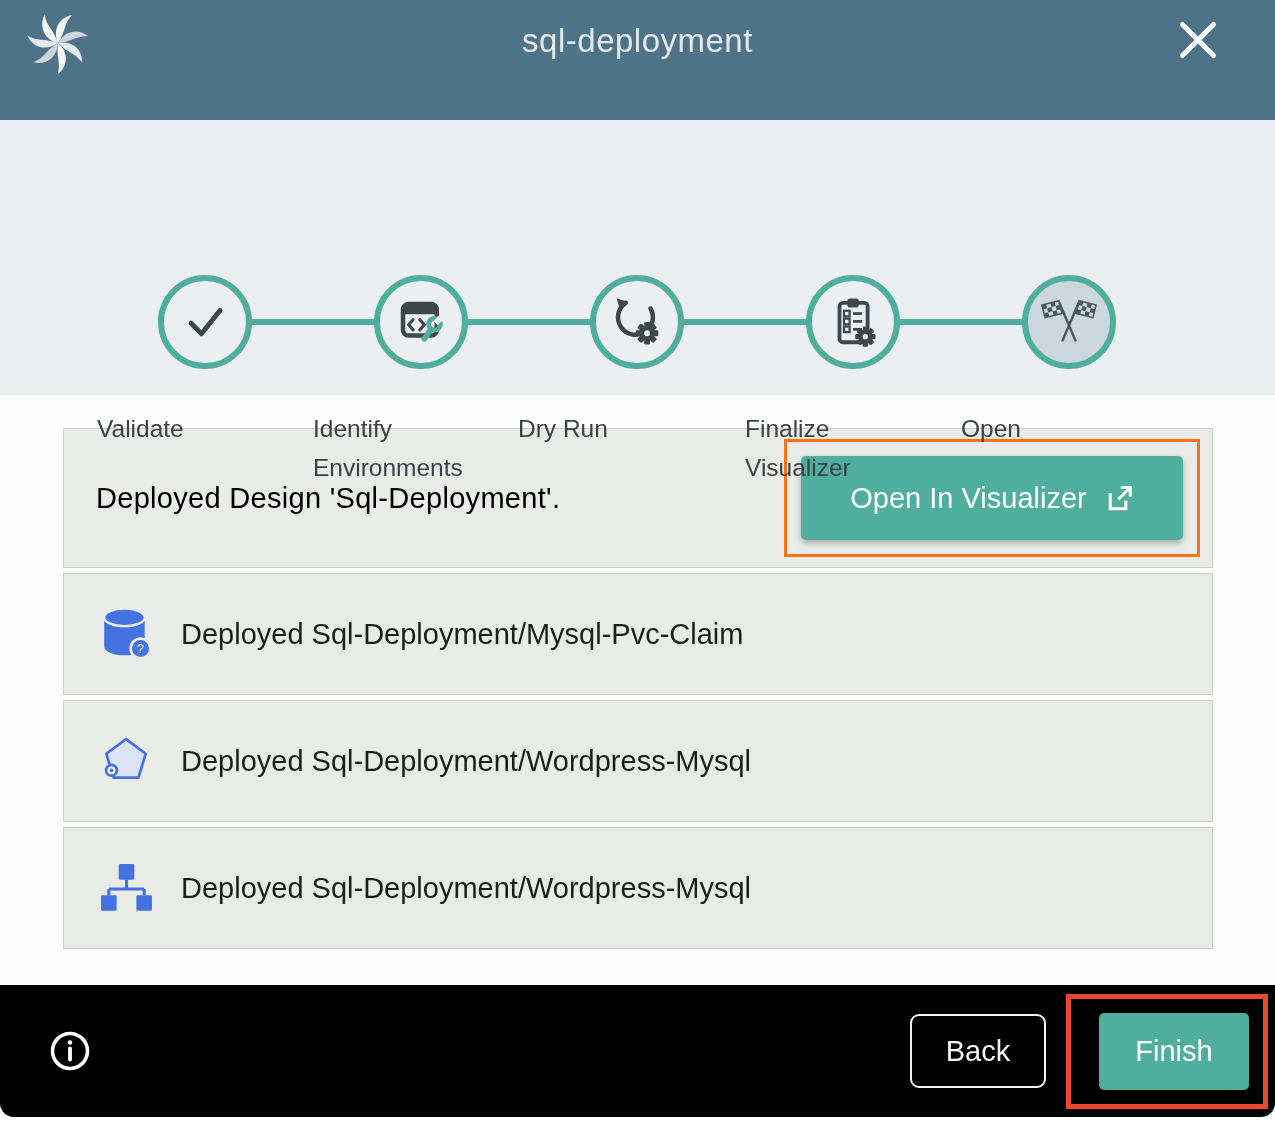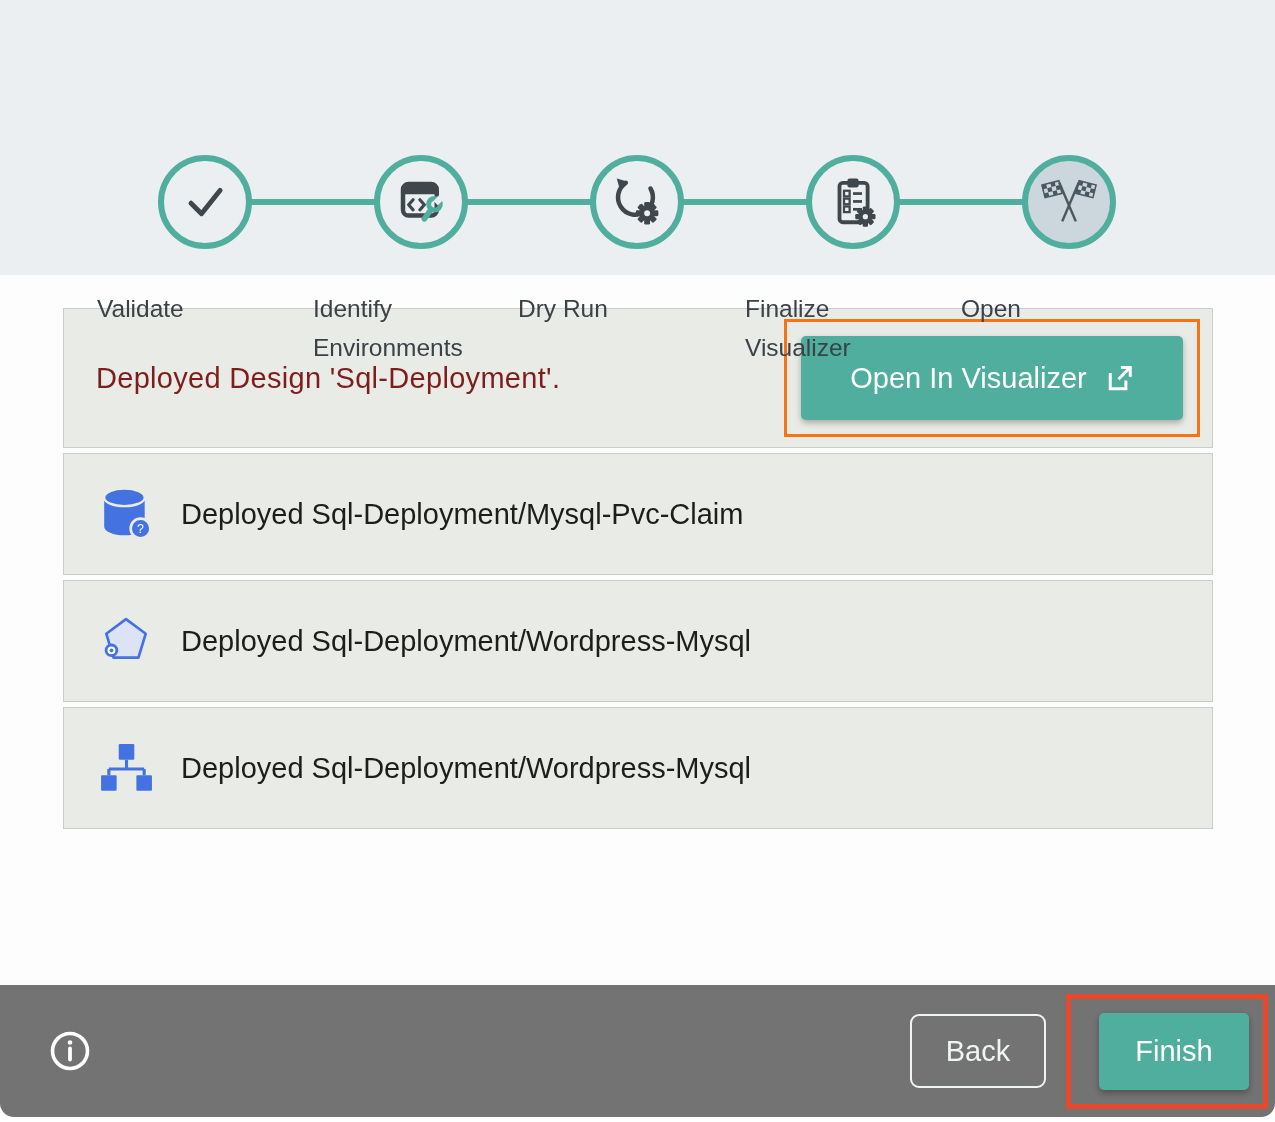--- a/index.html
+++ b/index.html
@@ -19,42 +19,62 @@
                  border:6px solid #4FAE9D; background:#ECEFF1; display:flex; align-items:center; justify-content:center; }
   .step-circle.active { background:#CCD7DD; }
   .step-label { position:absolute; top:289px; width:216px; text-align:left; font-size:24.5px; color:#3A4147; line-height:39px; }
 
   
   .content { background:#FDFDFE; flex:1 1 auto; padding:33px 0 36px 63px; }
   .card { width:1150px; background:#E9ECE6; border:1px solid #C9CEC7; display:flex; align-items:center; }
   .card-summary { height:140px; margin-bottom:5px; }
   .card-item { height:122px; margin-bottom:5px; }
   .card-item:last-child { margin-bottom:0; }
-  .summary-text { margin-left:32px; font-size:29px; color:#7f1d1d; letter-spacing:.3px; }
+  .summary-text { margin-left:32px; font-size:29px; color:#000000; letter-spacing:.3px; }
   .annotation { border:3px solid #f97316; padding:14px; margin-left:auto; margin-right:12px; }
   .viz-btn { width:382px; height:84px; background:#4FAE9D; border:none; border-radius:5px; color:#FFFFFF;
              font-size:29px; font-family:"Liberation Sans", sans-serif; display:flex; align-items:center; justify-content:center;
              gap:17px; box-shadow:0 3px 6px rgba(0,0,0,.28); cursor:pointer; }
   .item-icon { width:54px; height:60px; margin-left:35px; flex:0 0 auto; }
   .item-text { margin-left:28px; font-size:29px; color:#1B1E1B; }
 
   
-  .footer { height:132px; background:#737373; display:flex; align-items:center; padding:0 7px 0 48px; flex:0 0 auto;justify-content:center; }
+  .footer { height:132px; background:#000000; display:flex; align-items:center; padding:0 7px 0 48px; flex:0 0 auto;justify-content:center; }
   .info-btn { width:44px; height:44px; background:none; border:none; cursor:pointer; }
   .back-btn { margin-left:auto; width:136px; height:74px; background:transparent; border:2.5px solid #F1F4F5; border-radius:9px;
               color:#F1F4F5; font-size:29px; font-family:"Liberation Sans", sans-serif; cursor:pointer; }
   .finish-annotation { border:5px solid #E8492C; padding:14px; margin-left:20px; }
   .finish-btn { width:150px; height:77px; background:#4FAE9D; border:none; border-radius:5px; color:#FFFFFF; font-size:29px;
                 font-family:"Liberation Sans", sans-serif; box-shadow:0 3px 6px rgba(0,0,0,.3); cursor:pointer;margin-left:14px; }
 </style>
 </head>
 <body>
 
 <div class="dialog">
 
+  <div class="header">
+    <svg class="logo" viewBox="0 0 64 64">
+      <g>
+        <path d="M32 32 C 26 18, 34 6, 46 4 C 38 12, 40 20, 32 32 Z" fill="#F2F4F6"></path>
+        <path d="M32 32 C 26 18, 34 6, 46 4 C 38 12, 40 20, 32 32 Z" fill="#CBD5DA" transform="rotate(51.4 32 32)"></path>
+        <path d="M32 32 C 26 18, 34 6, 46 4 C 38 12, 40 20, 32 32 Z" fill="#E3E9EC" transform="rotate(102.8 32 32)"></path>
+        <path d="M32 32 C 26 18, 34 6, 46 4 C 38 12, 40 20, 32 32 Z" fill="#F2F4F6" transform="rotate(154.2 32 32)"></path>
+        <path d="M32 32 C 26 18, 34 6, 46 4 C 38 12, 40 20, 32 32 Z" fill="#CBD5DA" transform="rotate(205.6 32 32)"></path>
+        <path d="M32 32 C 26 18, 34 6, 46 4 C 38 12, 40 20, 32 32 Z" fill="#E3E9EC" transform="rotate(257 32 32)"></path>
+        <path d="M32 32 C 26 18, 34 6, 46 4 C 38 12, 40 20, 32 32 Z" fill="#F2F4F6" transform="rotate(308.4 32 32)"></path>
+      </g>
+    </svg>
+    <div class="header-title">sql-deployment</div>
+    <button class="close-btn">
+      <svg viewBox="0 0 36 36" width="40" height="40">
+        <line x1="4" y1="4" x2="32" y2="32" stroke="#FFFFFF" stroke-width="4.4" stroke-linecap="round"></line>
+        <line x1="32" y1="4" x2="4" y2="32" stroke="#FFFFFF" stroke-width="4.4" stroke-linecap="round"></line>
+      </svg>
+    </button>
+  </div>
 
   <div class="stepper">
     <div class="track"></div>
 
     <div class="step-circle" style="left:158px">
       <svg viewBox="0 0 48 48" width="56" height="56">
         <polyline points="12,25 21,34 37,14" fill="none" stroke="#3F474D" stroke-width="4.2" stroke-linecap="round" stroke-linejoin="round"></polyline>
       </svg>
     </div>
 

